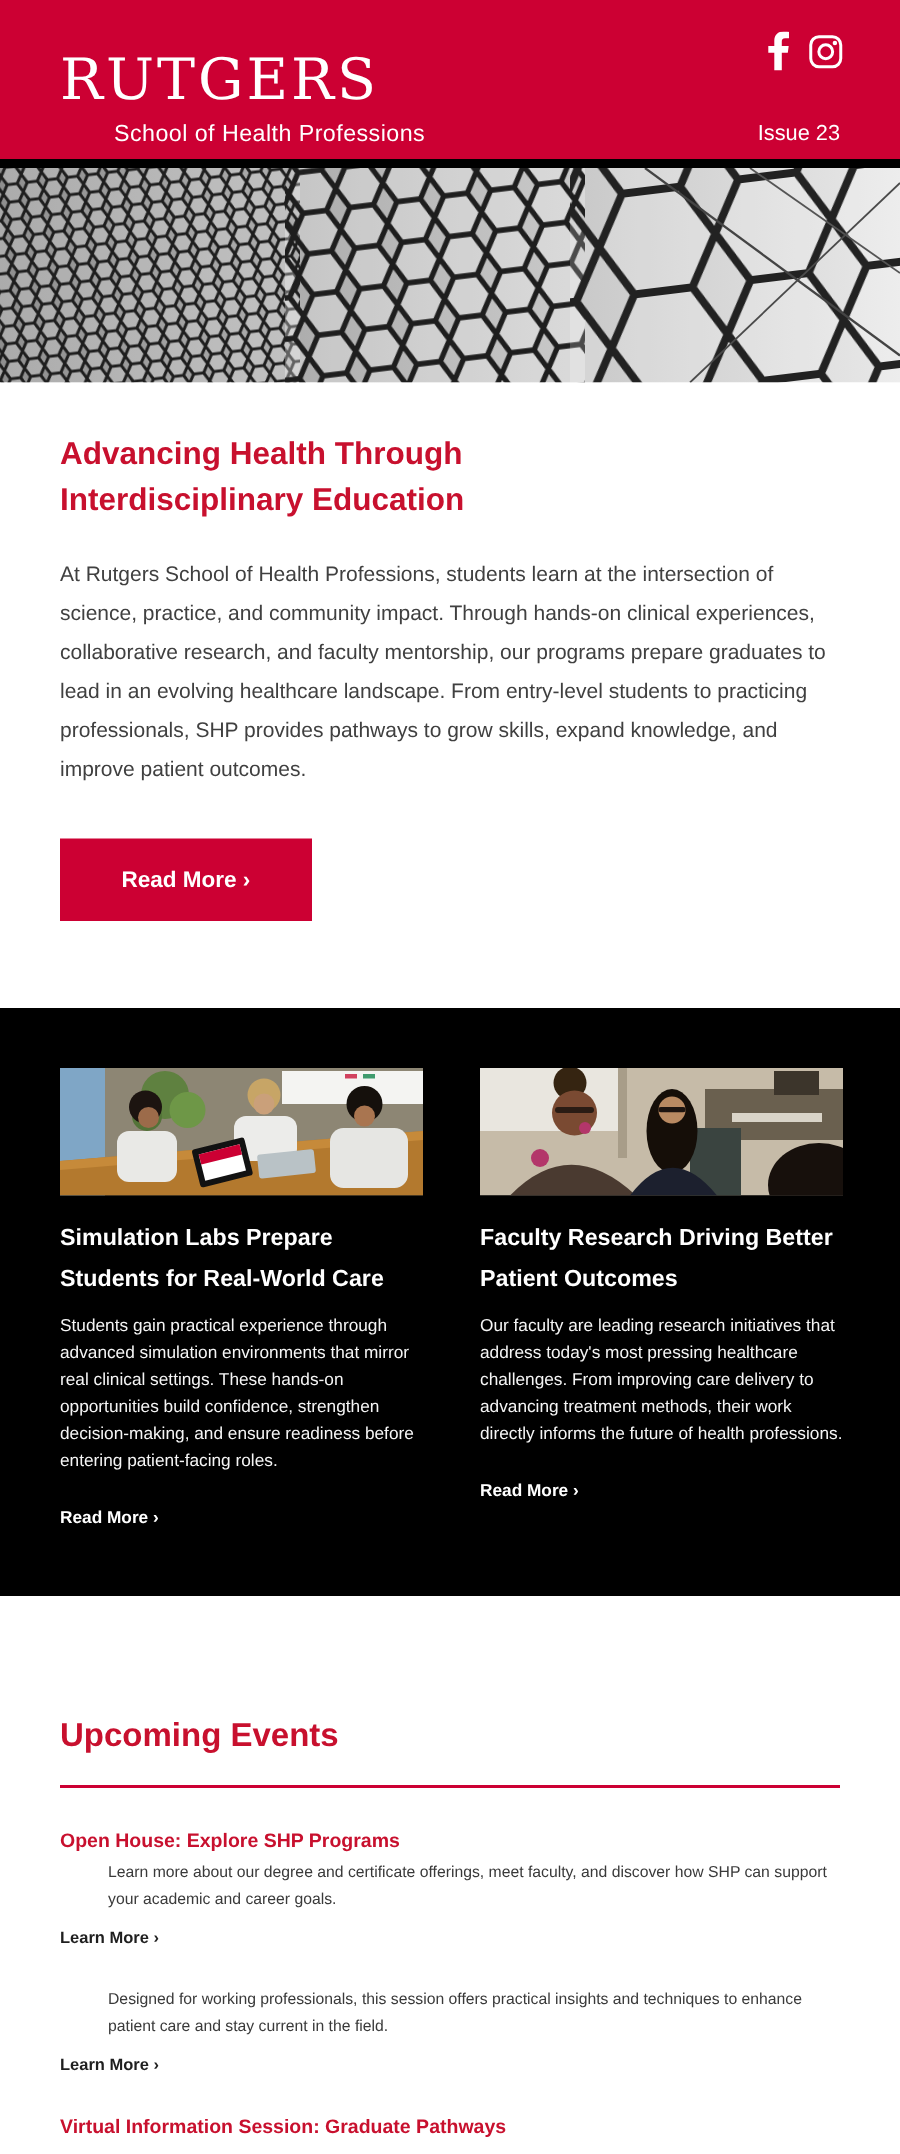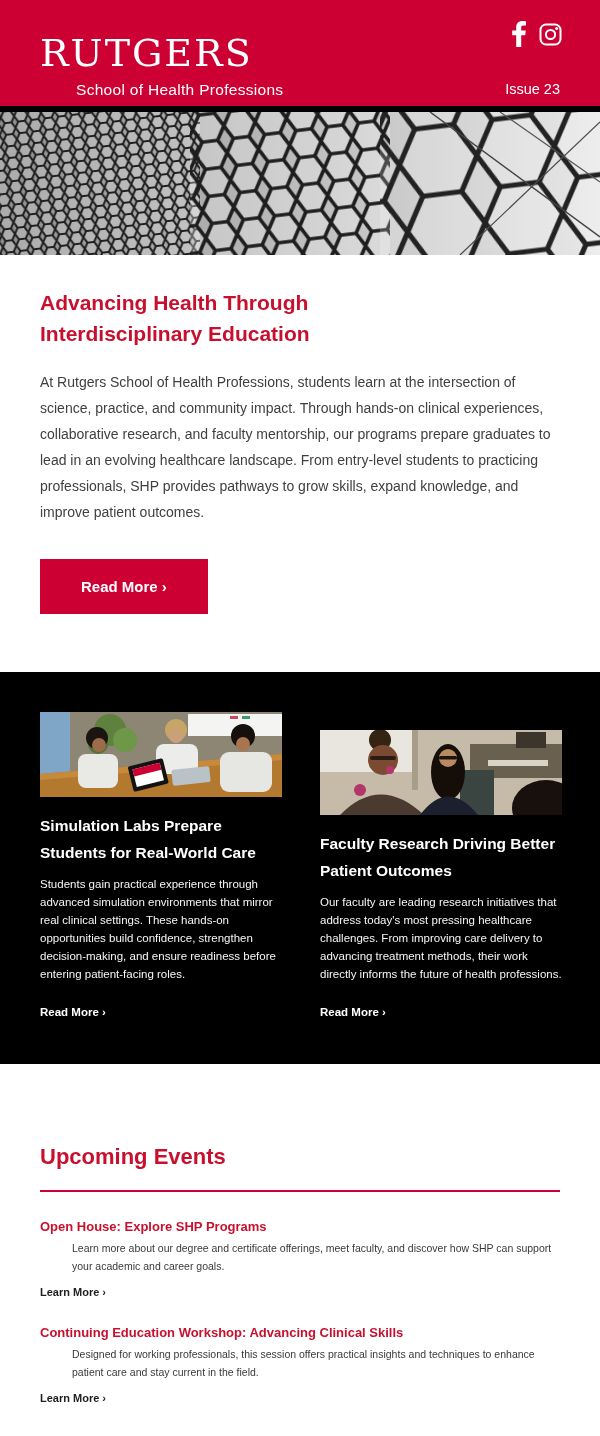--- a/index.html
+++ b/index.html
@@ -44,21 +44,21 @@
     margin-bottom: 34px;
   }
   .cta-button {
     display: inline-block; background: #cc0033; color: #ffffff;
     font-family: "Liberation Sans", sans-serif;
     font-size: 15px; font-weight: 700; border: none; cursor: pointer;
     padding: 19px 41px; margin-bottom: 58px;
   }
   
   .dark { background: #000000; padding: 40px 40px 44px 40px; }
-  .cards { display: flex; gap: 38px; align-items: flex-end; }
+  .cards { display: flex; gap: 38px; }
   .card { width: 242px; }
   .card-img { width: 242px; height: 85px; line-height: 0; }
   .card h2 {
     color: #ffffff; font-size: 15.5px; line-height: 27px; font-weight: 700;
     margin-top: 15px; margin-bottom: 9px;
   }
   .card p { color: #f5f5f5; font-size: 11.5px; line-height: 18px; }
   .card .read-more {
     display: inline-block; color: #ffffff; font-size: 11.5px; font-weight: 700;
     margin-top: 23px; cursor: pointer; text-decoration: none;
@@ -210,18 +210,21 @@
   <h2>Upcoming Events</h2>
   <hr>
 
   <div class="event">
     <h3>Open House: Explore SHP Programs</h3>
     <p>Learn more about our degree and certificate offerings, meet faculty, and discover how SHP can support your academic and career goals.</p>
     <a class="learn-more">Learn More ›</a>
   </div>
 
   <div class="event">
-    <h3>Continuing Education Workshop: Advancing Clinical Skills</h3>
     <p>Designed for working professionals, this session offers practical insights and techniques to enhance patient care and stay current in the field.</p>
     <a class="learn-more">Learn More ›</a>
   </div>
 
+  <div class="event">
+    <h3>Virtual Information Session: Graduate Pathways</h3>
+
+  </div>
 </div>
 
 </body></html>

